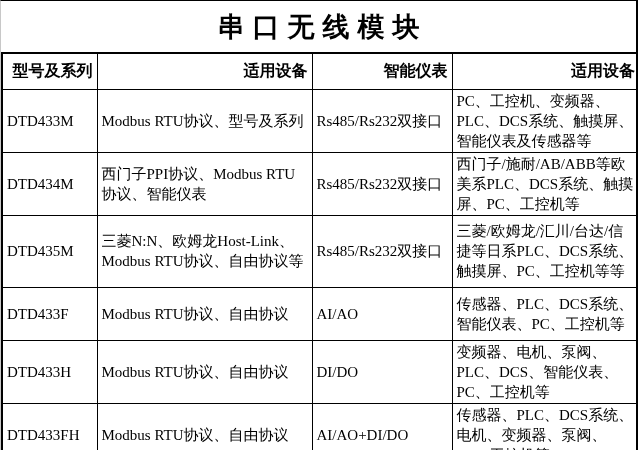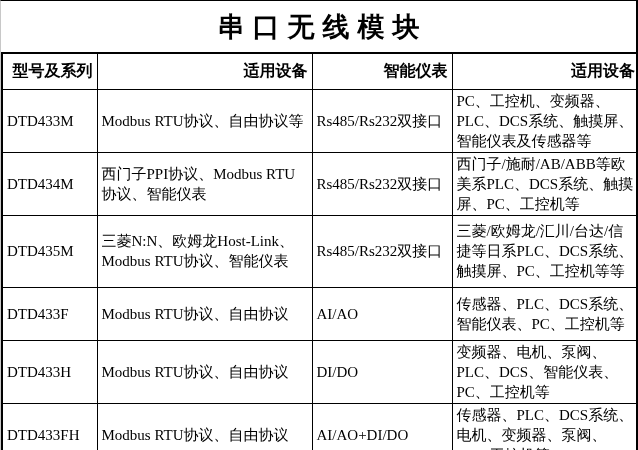--- a/index.html
+++ b/index.html
@@ -91,33 +91,33 @@
       <tr>
         <th>型号及系列</th>
         <th>适用设备</th>
         <th>智能仪表</th>
         <th>适用设备</th>
       </tr>
     </thead>
     <tbody>
       <tr class="r1">
         <td class="model-cell">DTD433M</td>
-        <td class="proto-cell">Modbus RTU协议、自由协议等</td>
+        <td class="proto-cell">Modbus RTU协议、型号及系列</td>
         <td class="method-cell">Rs485/Rs232双接口</td>
         <td class="devices-cell">PC、工控机、变频器、PLC、DCS系统、触摸屏、智能仪表及传感器等</td>
       </tr>
       <tr class="r2">
         <td class="model-cell">DTD434M</td>
         <td class="proto-cell">西门子PPI协议、Modbus RTU协议、智能仪表</td>
         <td class="method-cell">Rs485/Rs232双接口</td>
         <td class="devices-cell">西门子/施耐/AB/ABB等欧美系PLC、DCS系统、触摸屏、PC、工控机等</td>
       </tr>
       <tr class="r3">
         <td class="model-cell">DTD435M</td>
-        <td class="proto-cell">三菱N:N、欧姆龙Host-Link、Modbus RTU协议、智能仪表</td>
+        <td class="proto-cell">三菱N:N、欧姆龙Host-Link、Modbus RTU协议、自由协议等</td>
         <td class="method-cell">Rs485/Rs232双接口</td>
         <td class="devices-cell">三菱/欧姆龙/汇川/台达/信捷等日系PLC、DCS系统、触摸屏、PC、工控机等等</td>
       </tr>
       <tr class="r4">
         <td class="model-cell">DTD433F</td>
         <td class="proto-cell">Modbus RTU协议、自由协议</td>
         <td class="method-cell">AI/AO</td>
         <td class="devices-cell">传感器、PLC、DCS系统、智能仪表、PC、工控机等</td>
       </tr>
       <tr class="r5">

